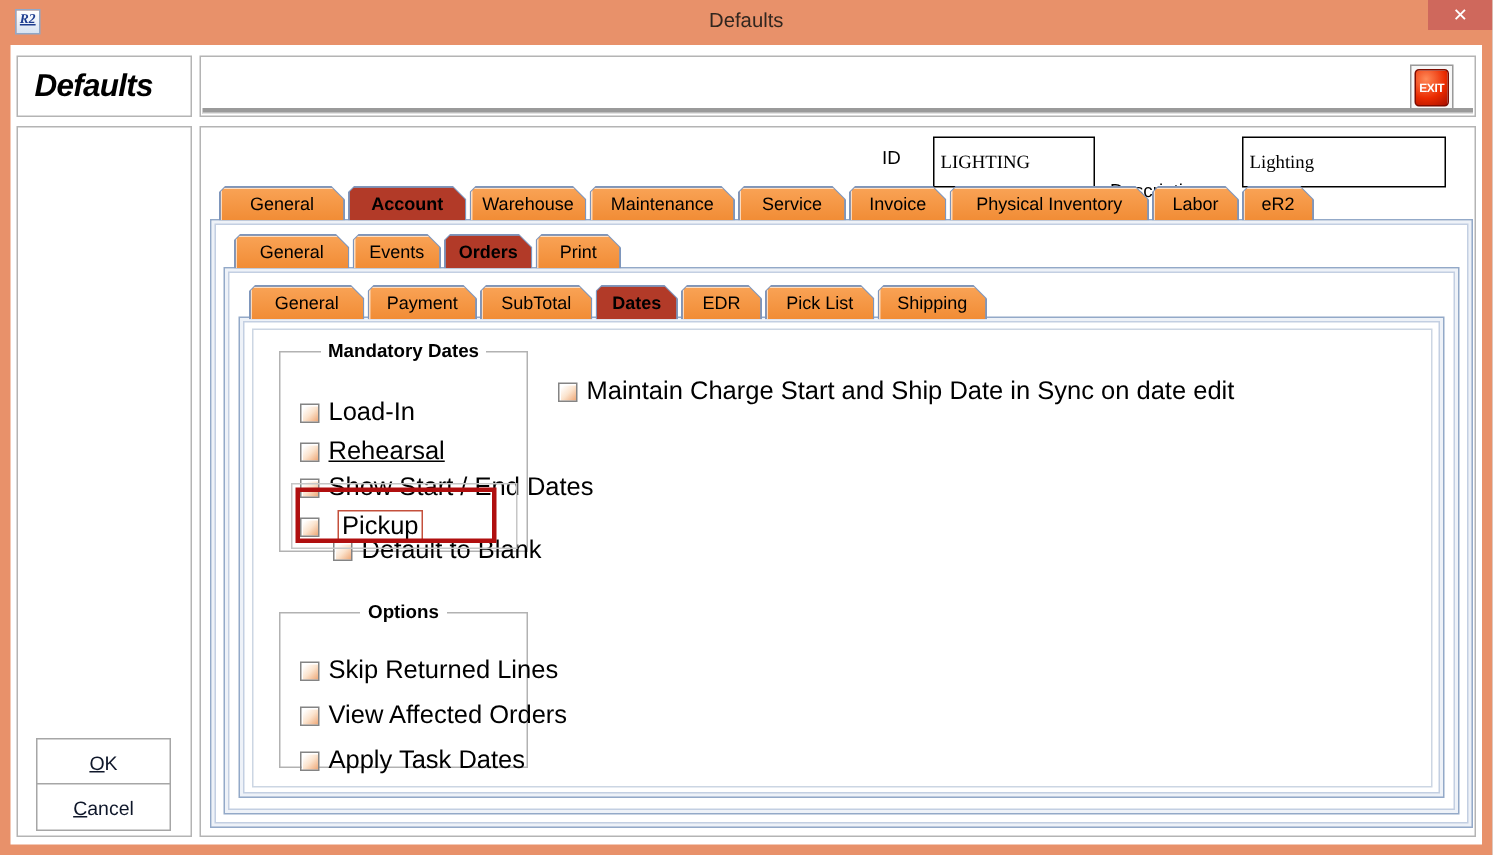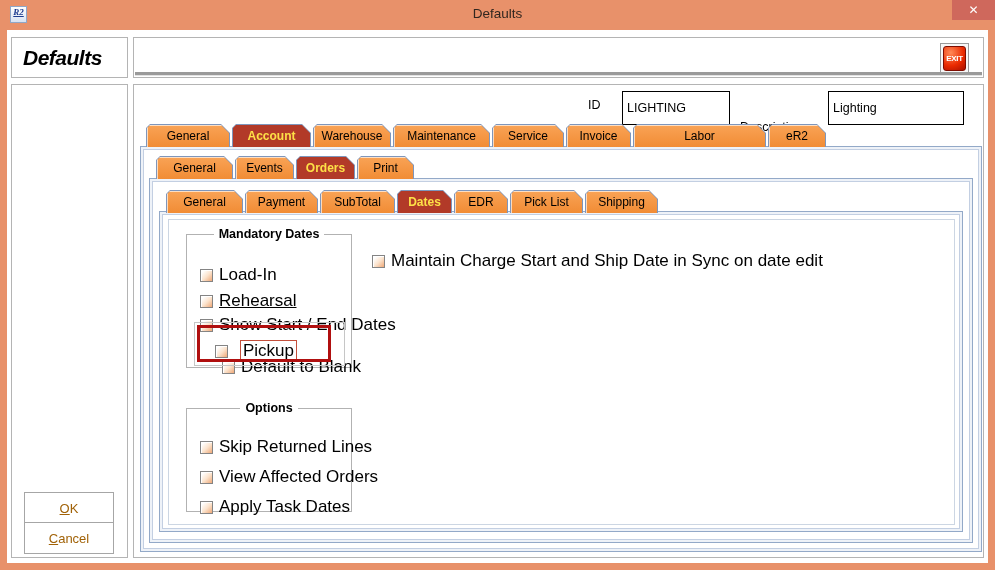--- a/index.html
+++ b/index.html
@@ -44,53 +44,53 @@
   .exit-inner {
     width:23px; height:25px; border:1px solid #7e0c00; border-radius:3px;
     background:radial-gradient(circle at 32% 25%, #ff8a58, #ea2a00 58%, #a81000);
     color:#fff; font-size:8px; font-weight:bold; letter-spacing:-0.3px;
     display:flex; align-items:center; justify-content:center;
   }
   .sidebar { left:11px; top:84px; width:117px; height:474px; }
   .side-btn {
     position:absolute; width:90px; height:32px; left:12px;
     background:#fff; border:1px solid #a6a6a6; font-family:"Liberation Sans",sans-serif;
-    font-size:13px; color:#a16207; text-align:center;
+    font-size:13px; color:#0f172a; text-align:center;
   }
   .side-btn::first-letter { text-decoration:underline; }
   .ok-btn { top:407px; }
   .cancel-btn { top:437px; }
   .main-panel { left:133px; top:84px; width:851px; height:474px; }
   
   .fld-label { position:absolute; font-size:12.5px; }
   .id-label { left:588px; top:98px; }
   .desc-label { left:740px; top:100px;margin-top:20px; }
   .fld-input {
     position:absolute; height:24px; border:1px solid #000; background:#fff;
-    font-family:Liberation Sans, sans-serif; font-size:12.5px; padding:16px 4px;
+    font-family:Liberation Serif, serif; font-size:12.5px; padding:16px 4px;
   }
   .id-input { left:622px; top:91px; width:108px; }
   .desc-input { left:828px; top:91px; width:136px; }
   
   .tabrow { position:absolute; display:flex; gap:2px; height:23px; }
   .t1 { left:146px; top:124px; }
   .t2 { left:156px; top:156px; }
   .t3 { left:166px; top:190px; }
   .tab {
     height:23px; background:#7e96bc; padding:1px 1px 0 1px;
     clip-path:polygon(0 100%, 0 4px, 4px 0, calc(100% - 9px) 0, 100% 9px, 100% 100%);
   }
   .tab > span {
     display:block; height:22px; line-height:22px; text-align:center;
     background:linear-gradient(180deg,#f9a356,#f18c35);
     clip-path:polygon(0 100%, 0 3px, 3px 0, calc(100% - 8px) 0, 100% 8px, 100% 100%);
     box-shadow:inset 1px 1px 0 rgba(255,255,255,.65);
     font-size:12px; white-space:nowrap; overflow:hidden;
   }
-  .tab.sel > span { background:#b23a28; color:#fde047; font-weight:bold; box-shadow:none; }
+  .tab.sel > span { background:#b23a28; color:#000000; font-weight:bold; box-shadow:none; }
   .t1 .tab:nth-child(1){width:84px} .t1 .tab:nth-child(2){width:79px}
   .t1 .tab:nth-child(3){width:78px} .t1 .tab:nth-child(4){width:97px}
   .t1 .tab:nth-child(5){width:72px} .t1 .tab:nth-child(6){width:65px}
   .t1 .tab:nth-child(7){width:133px} .t1 .tab:nth-child(8){width:58px}
   .t1 .tab:nth-child(9){width:48px}
   .t2 .tab:nth-child(1){width:77px} .t2 .tab:nth-child(2){width:59px}
   .t2 .tab:nth-child(3){width:59px} .t2 .tab:nth-child(4){width:57px}
   .t3 .tab:nth-child(1){width:77px} .t3 .tab:nth-child(2){width:73px}
   .t3 .tab:nth-child(3){width:75px} .t3 .tab:nth-child(4){width:55px}
   .t3 .tab:nth-child(5){width:54px} .t3 .tab:nth-child(6){width:73px}
@@ -118,21 +118,21 @@
   .cbrow { position:absolute; display:flex; align-items:center; gap:6px; height:14px; }
   .cb {
     width:13px; height:13px; flex:0 0 13px; border:1px solid #848484;
     background:linear-gradient(135deg,#ffffff 15%,#fbe3cd 55%,#efa877 100%);
     box-shadow:inset 1px 1px 0 #fff;
   }
   .cblabel { font-size:17px; white-space:nowrap; }
   .m-row1 { left:13px; top:27px; }
   .m-row2 { left:13px; top:53px;text-decoration:underline; }
   .m-row3 { left:13px; top:77px; }
-  .m-row4 { left:28px; top:103px;gap:12px; }
+  .m-row4 { left:13px; top:103px;gap:12px; }
   .m-row5 { left:35px; top:119px; }
   .o-row1 { left:13px; top:25px; }
   .o-row2 { left:13px; top:55px; }
   .o-row3 { left:13px; top:85px; }
   .focus-outline { border:1px solid #c4503c; padding:0 2px; }
   
   .sub-frame { position:absolute; left:194px; top:322px; width:151px; height:44px;
     border:1px solid #c6c6c6; }
   .red-rect { position:absolute; left:197px; top:325px; width:134px; height:37px;
     border:3px solid #b00f0f; }
@@ -195,20 +195,23 @@
     <div class="tab">
         <span>Maintenance</span>
       </div>
     <div class="tab">
         <span>Service</span>
       </div>
     <div class="tab">
         <span>Invoice</span>
       </div>
     <div class="tab">
+        <span>Physical Inventory</span>
+      </div>
+    <div class="tab">
         <span>Labor</span>
       </div>
     <div class="tab">
         <span>eR2</span>
       </div>
   </div>
 
   <div class="tabrow t2">
     <div class="tab">
         <span>General</span>

